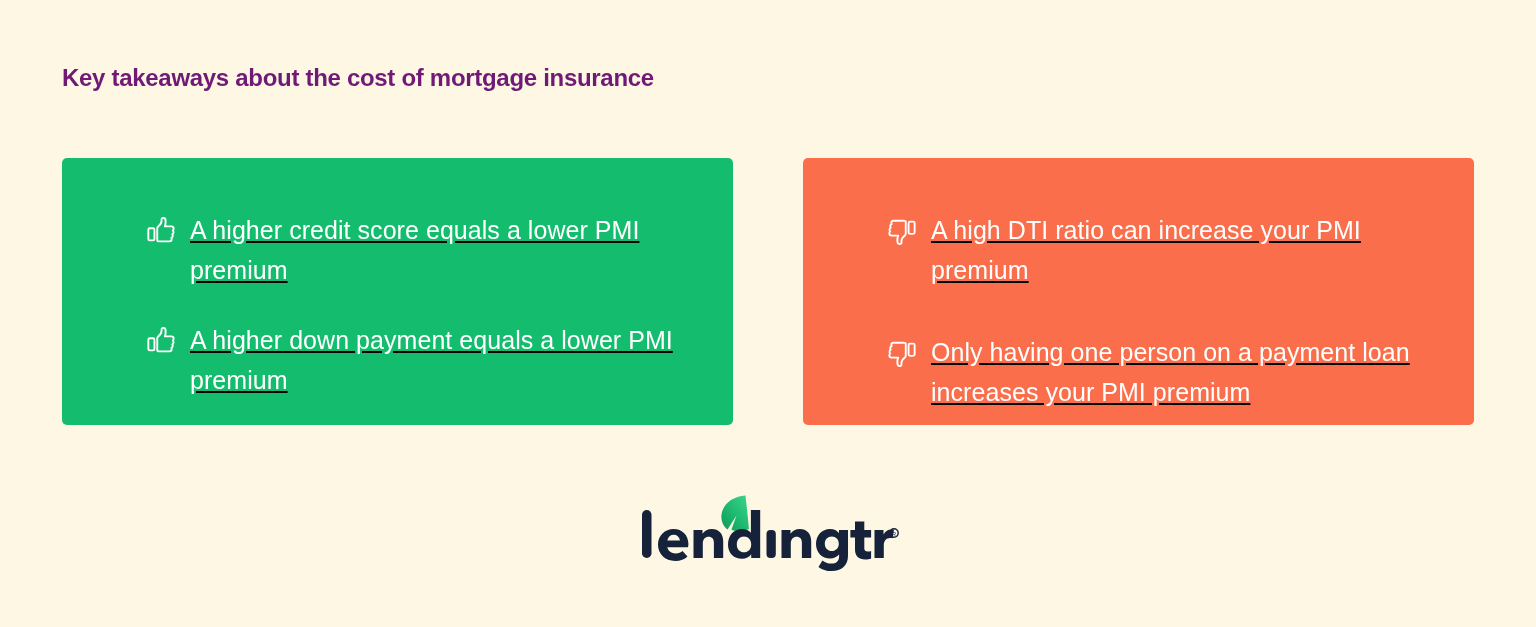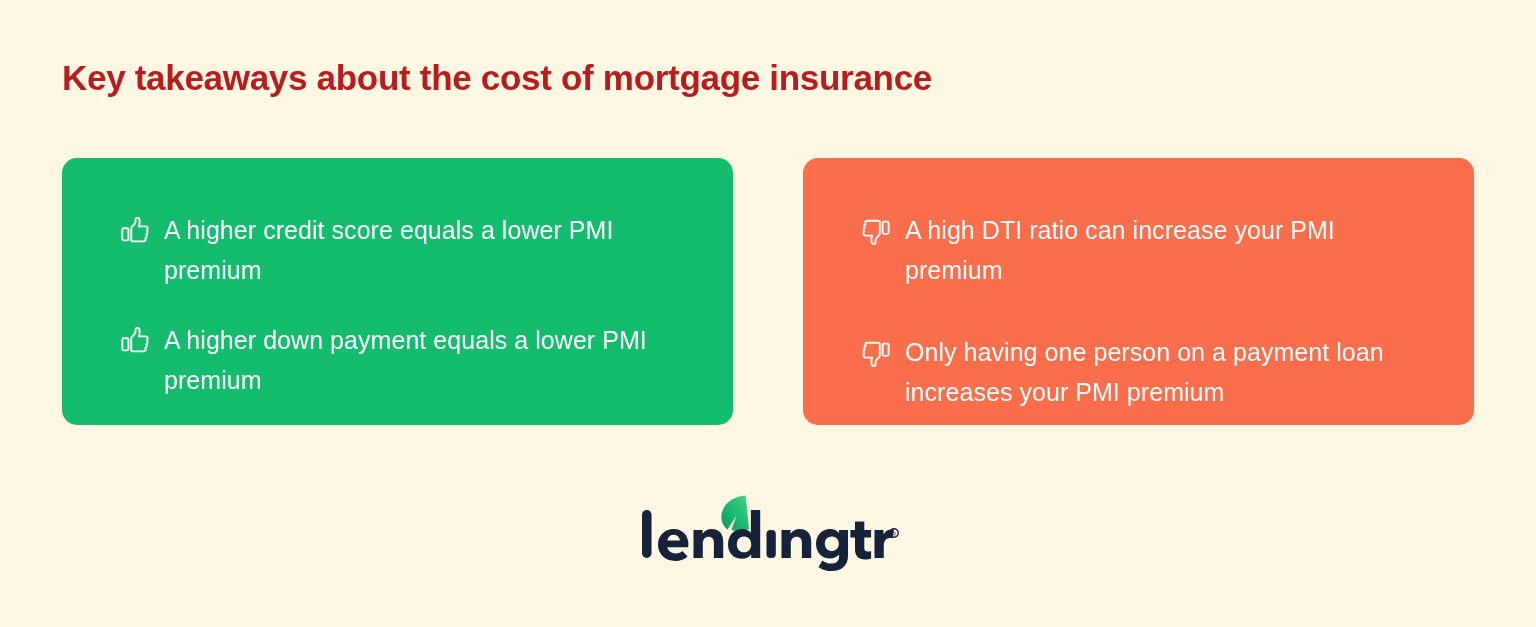--- a/index.html
+++ b/index.html
@@ -20,48 +20,49 @@
     height: 627px;
     background: #fdf7e4;
   }
 
   
   .page-title {
     position: absolute;
     left: 62px;
     top: 54px;
     width: 1300px;
-    font-size: 35px;
+    font-size: 24px;
     font-weight: bold;
     letter-spacing: -0.3px;
-    color: #b91c1c;
+    color: #701a75;
     line-height: 48px;
     white-space: nowrap;
   }
 
   
   .cards {
     position: absolute;
     left: 62px;
     top: 158px;
     width: 1412px;
     height: 267px;
     display: flex;
     flex-direction: row;
     justify-content: space-between;
     align-items: stretch;
   }
   .card {
     width: 671px;
-    border-radius: 15px;
+    border-radius: 5px;
     box-sizing: border-box;
-    padding: 52px 40px 52px 58px;
+    padding: 52px 40px 52px 84px;
     display: flex;
     flex-direction: column;
     justify-content: flex-start;
+    text-decoration: underline;
   }
   .card--pros { background: #14bd6d; }
   .card--cons { background: #fa6e4b; gap: 12px; }
 
   .card-item {
     display: flex;
     flex-direction: row;
     align-items: flex-start;
     margin-bottom: 30px;
   }

